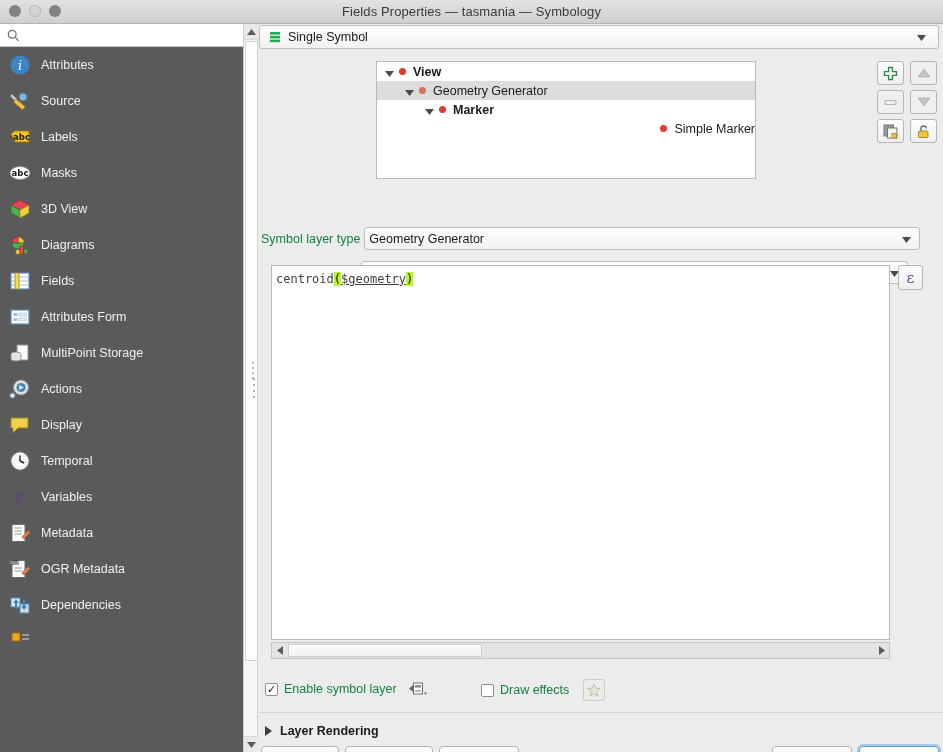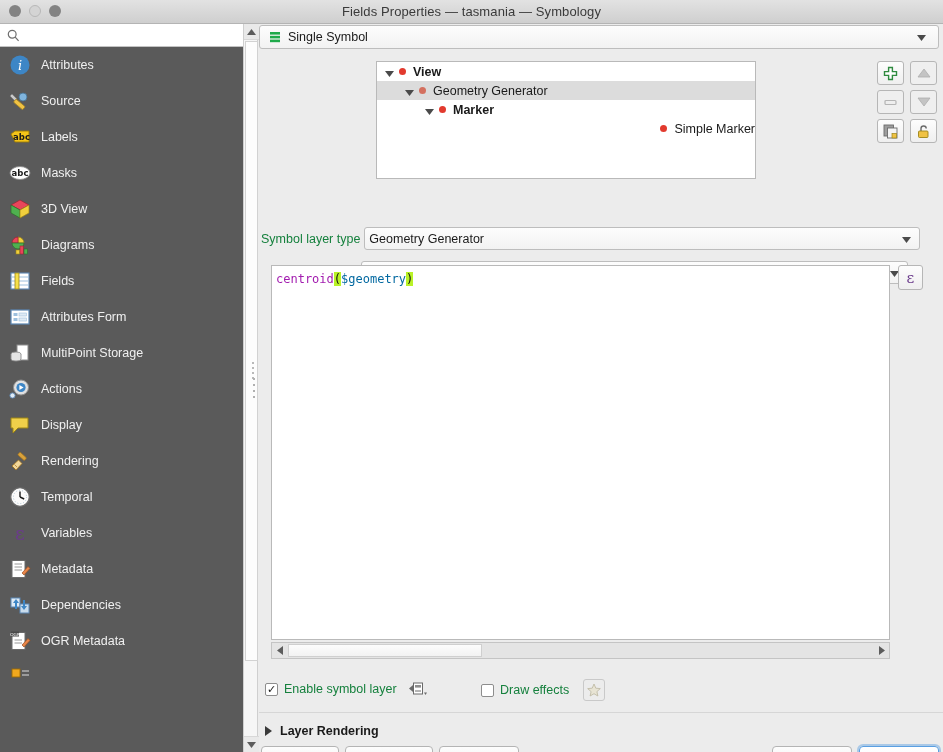--- a/index.html
+++ b/index.html
@@ -132,22 +132,22 @@
 
   
   .editor {
     position:absolute; left:12px; top:241px; width:619px; height:375px;
     background:#ffffff; border:1px solid #b9b9b9; overflow:hidden;
   }
   .code {
     font-family:"DejaVu Sans Mono", monospace; font-size:12px;
     padding:6px 0 0 4px; white-space:pre; line-height:15px;
   }
-  .tok-fn   { color:#a21caf; }
-  .tok-var  { color:#0369a1; }
+  .tok-fn   { color:#404040; }
+  .tok-var  { color:#404040;text-decoration:underline; }
   .tok-par  { color:#111; background:#b9f227; }
 
   .eps-btn {
     position:absolute; left:639px; top:241px; width:25px; height:25px;
     background:linear-gradient(#fdfdfd,#efefef);
     border:1px solid #b6b6b6; border-radius:3px;
     display:flex; align-items:center; justify-content:center;
     color:#6b3b8c; font-size:15px; font-family:"DejaVu Serif", serif;
   }
 
@@ -352,31 +352,20 @@
 
       <div class="navitem">
         <span class="navicon">
           <svg width="22" height="22" viewBox="0 0 22 22">
             <path d="M2 4 H19 V14 H9 L4 19 V14 H2 Z" fill="#f0d04a" stroke="#9c8516" stroke-width="1"></path>
           </svg>
         </span>
         <span class="navlabel">Display</span>
       </div>
 
-      <div class="navitem">
-        <span class="navicon">
-          <svg width="22" height="22" viewBox="0 0 22 22">
-            <rect x="11" y="2" width="9" height="3.6" rx="1" transform="rotate(42 11 2)" fill="#d9a23b" stroke="#a3751f" stroke-width=".7"></rect>
-            <path d="M3 16 L9.5 10 L13 13.5 L7 20 Z" fill="#f2d79a" stroke="#a3751f" stroke-width=".8"></path>
-            <path d="M3.5 16.5 L6 19" stroke="#a3751f" stroke-width=".7"></path>
-            <path d="M5.5 14.5 L8 17" stroke="#a3751f" stroke-width=".7"></path>
-          </svg>
-        </span>
-        <span class="navlabel">Rendering</span>
-      </div>
 
       <div class="navitem">
         <span class="navicon">
           <svg width="22" height="22" viewBox="0 0 22 22">
             <circle cx="11" cy="11" r="9.3" fill="#fbfbfb" stroke="#6a6a6a" stroke-width="1.3"></circle>
             <circle cx="11" cy="11" r="6.6" fill="none" stroke="#9db7cc" stroke-width=".8" stroke-dasharray="1 2"></circle>
             <line x1="11" y1="11" x2="11" y2="5.6" stroke="#1a1a1a" stroke-width="1.4"></line>
             <line x1="11" y1="11" x2="15.2" y2="13" stroke="#1a1a1a" stroke-width="1.4"></line>
           </svg>
         </span>
@@ -396,46 +385,46 @@
         <span class="navicon">
           <svg width="22" height="22" viewBox="0 0 22 22">
             <rect x="3" y="2.5" width="13" height="17" fill="#fff" stroke="#6a6a6a" stroke-width="1"></rect>
             <line x1="5.5" y1="6" x2="13" y2="6" stroke="#8d8d8d" stroke-width=".9"></line>
             <line x1="5.5" y1="9" x2="13" y2="9" stroke="#8d8d8d" stroke-width=".9"></line>
             <line x1="5.5" y1="12" x2="13" y2="12" stroke="#8d8d8d" stroke-width=".9"></line>
             <path d="M13 15 L19 8.5 L21 10.5 L15 17 Z" fill="#e8864a" stroke="#9c4f1f" stroke-width=".7"></path>
           </svg>
         </span>
         <span class="navlabel">Metadata</span>
-      </div>
-
-      <div class="navitem">
-        <span class="navicon">
-          <svg width="22" height="22" viewBox="0 0 22 22">
-            <rect x="2" y="4" width="9" height="9" fill="#dfeaf4" stroke="#5b87b5" stroke-width="1"></rect>
-            <rect x="11" y="10" width="9" height="9" fill="#c9dcec" stroke="#5b87b5" stroke-width="1"></rect>
-            <path d="M6 15 L6 9 L4 9 L7 5 L10 9 L8 9 L8 15 Z" fill="#3d86c6"></path>
-            <path d="M16 6 L16 12 L18 12 L15 16 L12 12 L14 12 L14 6 Z" fill="#3d86c6"></path>
-          </svg>
-        </span>
-        <span class="navlabel">Dependencies</span>
       </div>
 
       <div class="navitem">
         <span class="navicon">
           <svg width="22" height="22" viewBox="0 0 22 22">
             <rect x="3" y="2.5" width="13" height="17" fill="#fff" stroke="#6a6a6a" stroke-width="1"></rect>
             <rect x="2" y="1.5" width="8" height="5" fill="#4a4a4a"></rect>
             <text x="6" y="5.8" font-size="4.2" font-family="DejaVu Sans, sans-serif" fill="#fff" text-anchor="middle">OGR</text>
             <line x1="5.5" y1="10" x2="13" y2="10" stroke="#8d8d8d" stroke-width=".9"></line>
             <line x1="5.5" y1="13" x2="13" y2="13" stroke="#8d8d8d" stroke-width=".9"></line>
             <path d="M13 15 L19 8.5 L21 10.5 L15 17 Z" fill="#e8864a" stroke="#9c4f1f" stroke-width=".7"></path>
           </svg>
         </span>
         <span class="navlabel">OGR Metadata</span>
+      </div>
+
+      <div class="navitem">
+        <span class="navicon">
+          <svg width="22" height="22" viewBox="0 0 22 22">
+            <rect x="2" y="4" width="9" height="9" fill="#dfeaf4" stroke="#5b87b5" stroke-width="1"></rect>
+            <rect x="11" y="10" width="9" height="9" fill="#c9dcec" stroke="#5b87b5" stroke-width="1"></rect>
+            <path d="M6 15 L6 9 L4 9 L7 5 L10 9 L8 9 L8 15 Z" fill="#3d86c6"></path>
+            <path d="M16 6 L16 12 L18 12 L15 16 L12 12 L14 12 L14 6 Z" fill="#3d86c6"></path>
+          </svg>
+        </span>
+        <span class="navlabel">Dependencies</span>
       </div>
 
       <div class="navitem">
         <span class="navicon">
           <svg width="22" height="22" viewBox="0 0 22 22">
             <rect x="3" y="3" width="8" height="8" fill="#f0a81e" stroke="#9c6b07" stroke-width=".9"></rect>
             <line x1="13" y1="5" x2="20" y2="5" stroke="#b8b8b8" stroke-width="1.4"></line>
             <line x1="13" y1="9" x2="20" y2="9" stroke="#b8b8b8" stroke-width="1.4"></line>
           </svg>
         </span>

